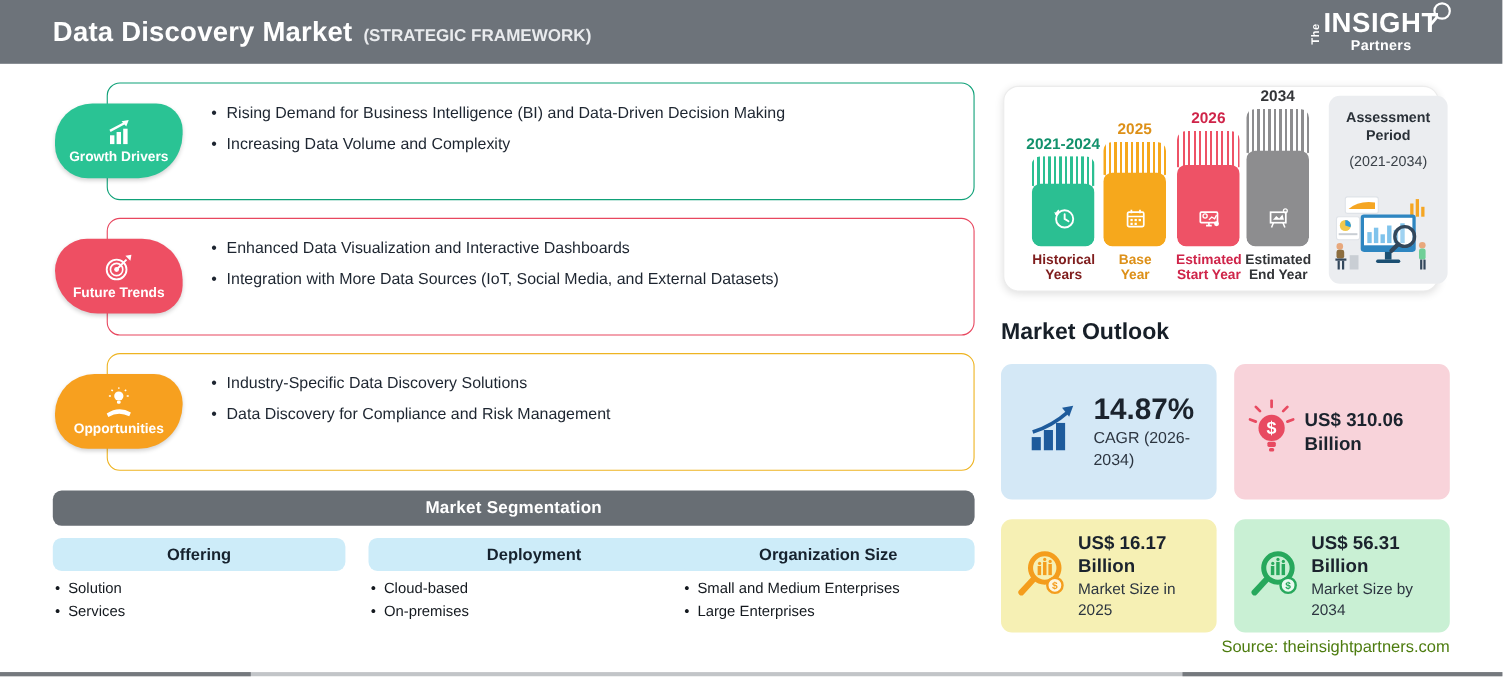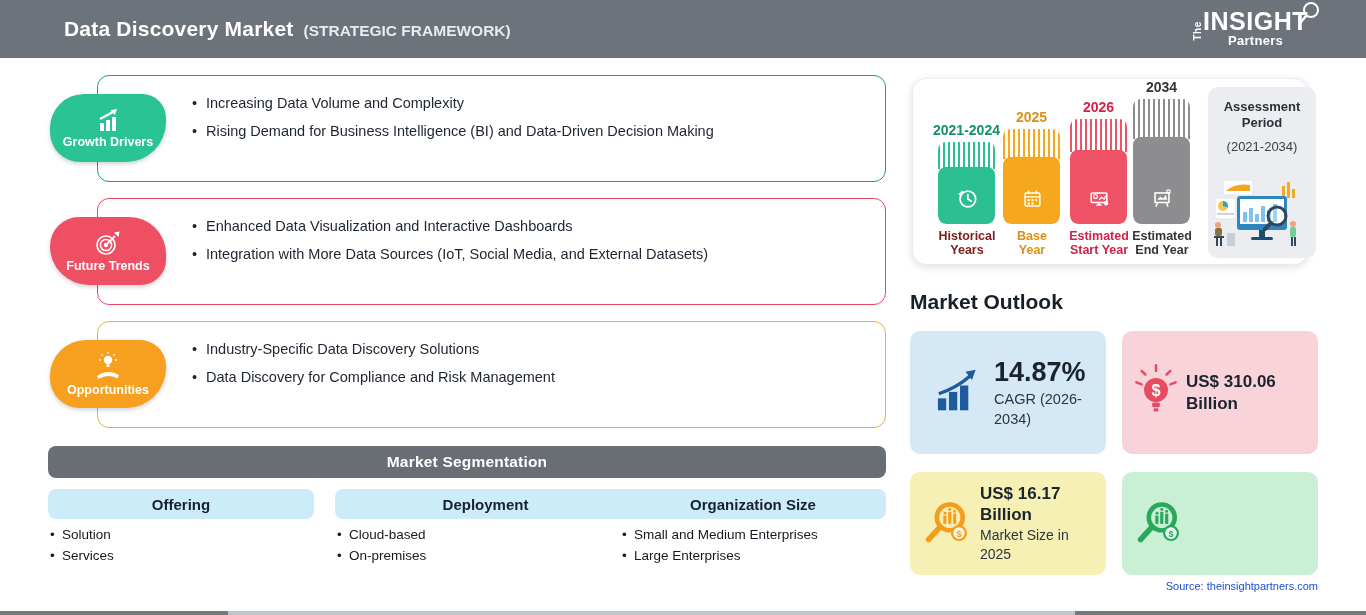--- a/index.html
+++ b/index.html
@@ -10,21 +10,21 @@
     position:relative;
     overflow:hidden;
     color:#1d2530;
   }
   
   .header {
     position:absolute; left:0; top:0; width:1366px; height:58px;
     background:#6d737a; display:flex; align-items:center;
   }
   .header-title-wrap { margin-left:48px; display:flex; align-items:baseline; gap:10px; }
-  .header-title { color:#ffffff; font-size:21px; font-weight:bold; letter-spacing:.2px;margin-left:16px; }
+  .header-title { color:#ffffff; font-size:25px; font-weight:bold; letter-spacing:.2px; }
   .header-subtitle { color:#e9ebee; font-size:15.5px; font-weight:600; }
   .logo { position:absolute; right:58px; top:9px; display:flex; align-items:flex-start; color:#fff; }
   .logo-the { font-size:10px; font-weight:bold; transform:rotate(-90deg) translateX(-6px); transform-origin:center; letter-spacing:.5px; width:12px; margin-top:14px; }
   .logo-main { position:relative; }
   .logo-insight { font-size:25px; font-weight:bold; letter-spacing:.5px; line-height:1; }
   .logo-partners { font-size:13px; font-weight:bold; text-align:center; margin-top:-1px; letter-spacing:.3px; }
   .logo-glass { position:absolute; right:-14px; top:-8px; }
 
   
   .driver-box {
@@ -86,21 +86,21 @@
   
   .outlook-heading {
     position:absolute; left:910px; top:290px; font-size:21px; font-weight:bold; color:#171f28;
   }
   .ocard { position:absolute; border-radius:10px; display:flex; align-items:center; padding:10px 10px 10px 12px; gap:8px; }
   .ocard-icon { flex:0 0 auto; }
   .ocard-text { }
   .ocard-value { font-weight:bold; color:#1b232d; line-height:1.25; }
   .ocard-caption { font-size:14px; color:#2c3540; line-height:1.35; margin-top:1px; }
   .source {
-    position:absolute; right:48px; top:580px; font-size:11px; color:#1d4ed8;
+    position:absolute; right:48px; top:580px; font-size:15px; color:#4d7c0f;
   }
 
   
   .footer-strip { position:absolute; left:0; bottom:0; width:1366px; height:4px; background:#c2c5c8; }
   .footer-strip .seg-dark-left  { position:absolute; left:0; top:0; width:228px; height:4px; background:#75797e; }
   .footer-strip .seg-dark-right { position:absolute; left:1075px; top:0; width:291px; height:4px; background:#75797e; }
 </style>
 </head>
 <body>
 
@@ -119,22 +119,22 @@
             <line x1="10" y1="15" x2="4" y2="22" stroke="#ffffff" stroke-width="2.6" stroke-linecap="round"></line>
           </svg>
       </span>
       <div class="logo-partners">Partners</div>
     </span>
   </div>
 </div>
 
 <div class="driver-box" style="top:75px; border-color:#0fa178;">
   <ul>
+    <li>Rising Demand for Business Intelligence (BI) and Data-Driven Decision Making</li>
     <li>Increasing Data Volume and Complexity</li>
-    <li>Rising Demand for Business Intelligence (BI) and Data-Driven Decision Making</li>
   </ul>
 </div>
 <div class="badge" style="top:94px; background:#2ac394; border-radius:34px 24px 40px 30px;">
   <span>
     <svg width="30" height="26" viewBox="0 0 30 26">
       <rect x="7" y="15" width="4" height="8" fill="#fff"></rect>
       <rect x="13" y="12" width="4" height="11" fill="#fff"></rect>
       <rect x="19" y="9" width="4" height="14" fill="#fff"></rect>
       <path d="M7 11 L20 4" stroke="#fff" stroke-width="2.2" fill="none"></path>
       <path d="M17.5 2.2 L24 1 L21.8 7 Z" fill="#fff"></path>
@@ -392,20 +392,24 @@
       <rect x="28.3" y="15" width="3.4" height="13" fill="#27a85c"></rect>
       <rect x="33.6" y="17" width="3.4" height="11" fill="#27a85c"></rect>
       <circle cx="24.9" cy="16.5" r="1.6" fill="#27a85c"></circle>
         <circle cx="30" cy="12.5" r="1.6" fill="#27a85c"></circle>
         <circle cx="35.3" cy="14.5" r="1.6" fill="#27a85c"></circle>
       <line x1="18" y1="33" x2="7" y2="45" stroke="#27a85c" stroke-width="6" stroke-linecap="round"></line>
       <circle cx="40" cy="38" r="7.5" fill="#eafaf0" stroke="#27a85c" stroke-width="2.4"></circle>
       <text x="40" y="42" text-anchor="middle" font-size="10" font-weight="bold" fill="#27a85c" font-family="Liberation Sans, sans-serif">$</text>
     </svg>
   </span>
+  <span class="ocard-text" style="width:122px;">
+    <div class="ocard-value" style="font-size:17px;">US$ 56.31 Billion</div>
+    <div class="ocard-caption">Market Size by 2034</div>
+  </span>
 </div>
 
 <div class="source">Source: theinsightpartners.com</div>
 
 <div class="footer-strip">
   <div class="seg-dark-left"></div>
   <div class="seg-dark-right"></div>
 </div>
 
 </body></html>

